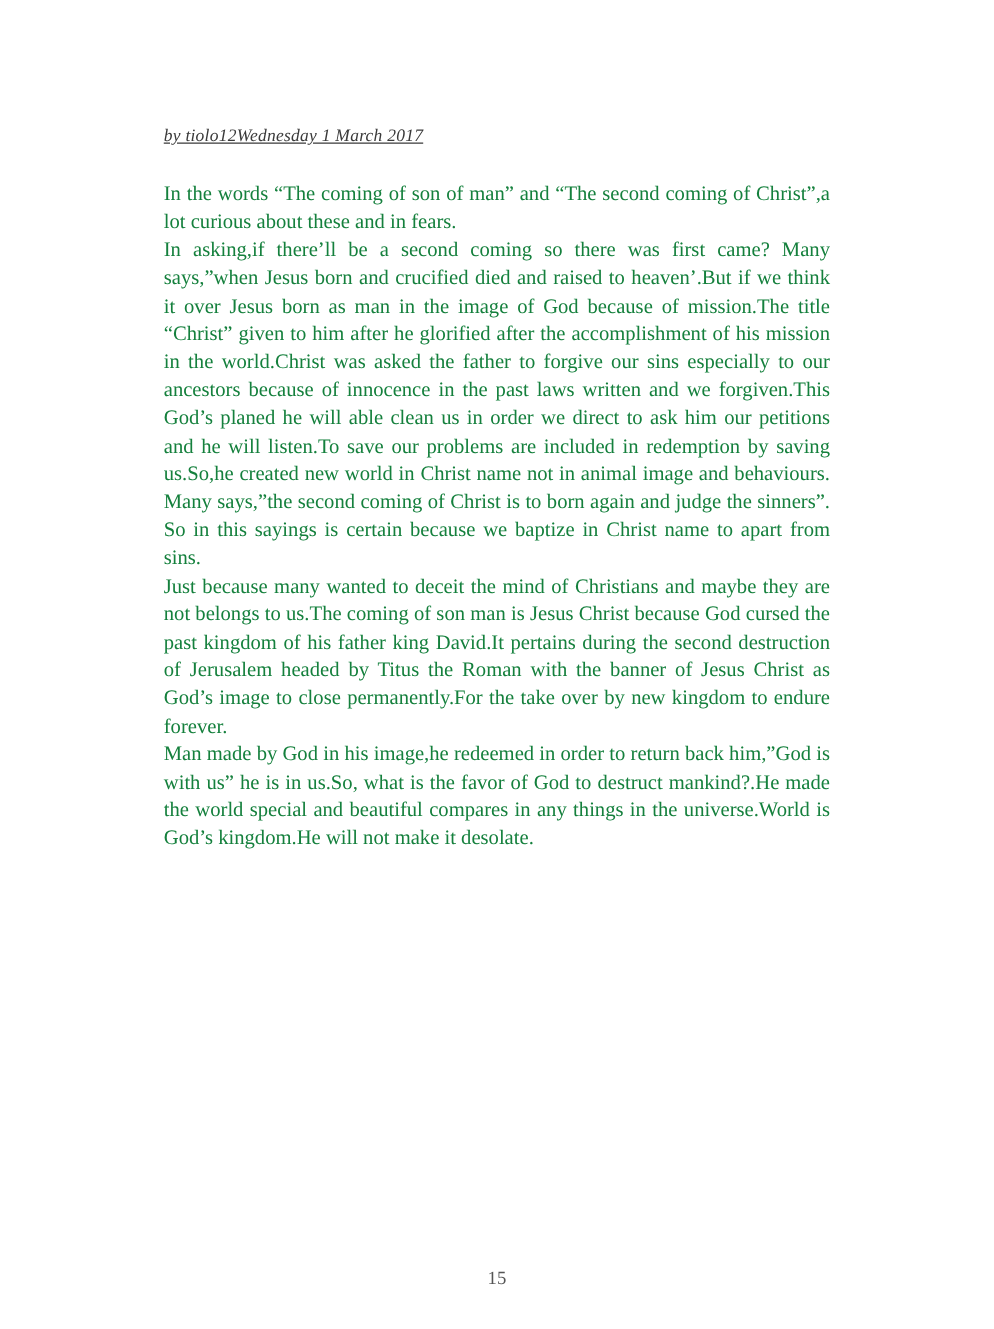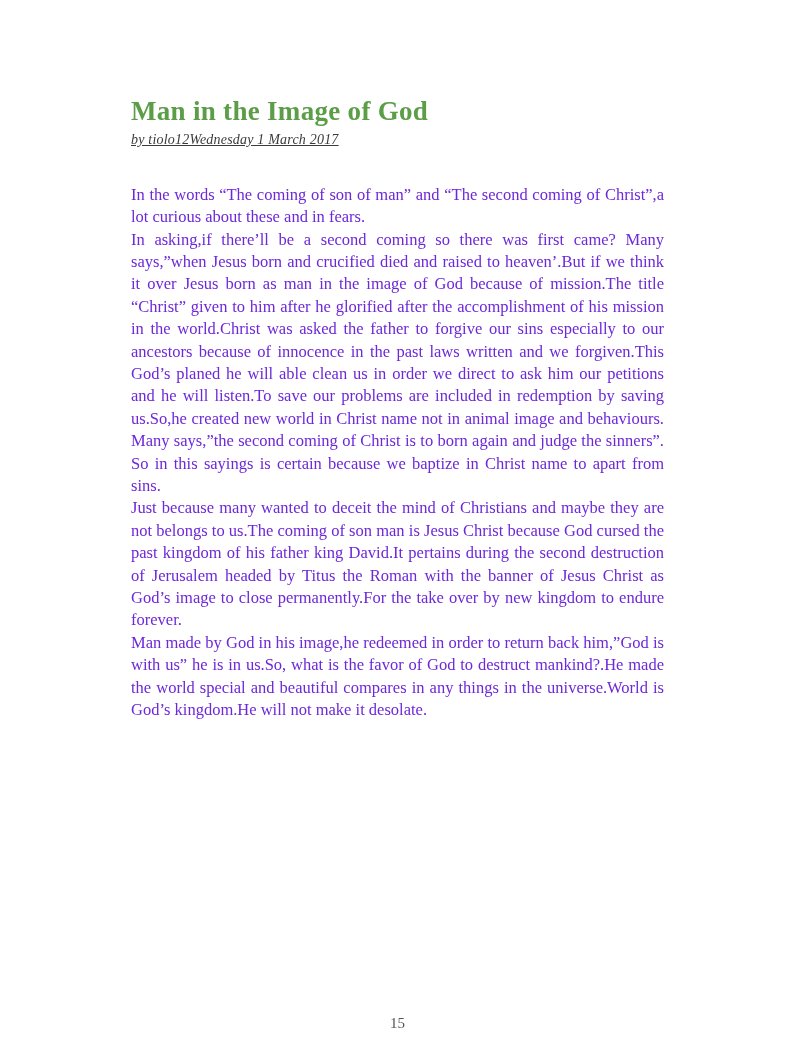--- a/index.html
+++ b/index.html
@@ -33,46 +33,45 @@
   }
   .byline {
     margin: 5px 0 0 0;
     font-style: italic;
     font-size: 14px;
     color: #3a3a3a;
     letter-spacing: 0.2px;
     text-decoration: underline;
   }
   .article-body {
-    margin-top: 36px;
+    margin-top: 26px;
     font-size: 16.5px;
     line-height: 22.4px;
     text-align: justify;
-    color: #6d28d9;
+    color: #15803d;
   }
   .article-body p {
     margin: 0;
     padding: 0;
   }
   .page-number {
     position: absolute;
     left: 0;
     bottom: 31px;
     width: 100%;
     text-align: center;
     font-size: 15px;
     color: #555555;
   }
 </style>
 </head>
 <body>
 
 <div class="page">
   <div class="content">
-    <h1 class="article-title">Man in the Image of God</h1>
     <p class="byline">by tiolo12Wednesday 1 March 2017</p>
     <div class="article-body">
       <p>In the words “The coming of son of man” and “The second coming of Christ”,a lot curious about these and in fears.</p>
       <p>In asking,if there’ll be a second coming so there was first came? Many says,”when Jesus born and crucified died and raised to heaven’.But if we think it over Jesus born as man in the image of God because of mission.The title “Christ” given to him after he glorified after the accomplishment of his mission in the world.Christ was asked the father to forgive our sins especially to our ancestors because of innocence in the past laws written and we forgiven.This God’s planed he will able clean us in order we direct to ask him our petitions and he will listen.To save our problems are included in redemption by saving us.So,he created new world in Christ name not in animal image and behaviours. Many says,”the second coming of Christ is to born again and judge the sinners”. So in this sayings is certain because we baptize in Christ name to apart from sins.</p>
       <p>Just because many wanted to deceit the mind of Christians and maybe they are not belongs to us.The coming of son man is Jesus Christ because God cursed the past kingdom of his father king David.It pertains during the second destruction of Jerusalem headed by Titus the Roman with the banner of Jesus Christ as God’s image to close permanently.For the take over by new kingdom to endure forever.</p>
       <p>Man made by God in his image,he redeemed in order to return back him,”God is with us” he is in us.So, what is the favor of God to destruct mankind?.He made the world special and beautiful compares in any things in the universe.World is God’s kingdom.He will not make it desolate.</p>
     </div>
   </div>
   <div class="page-number">15</div>
 </div>

